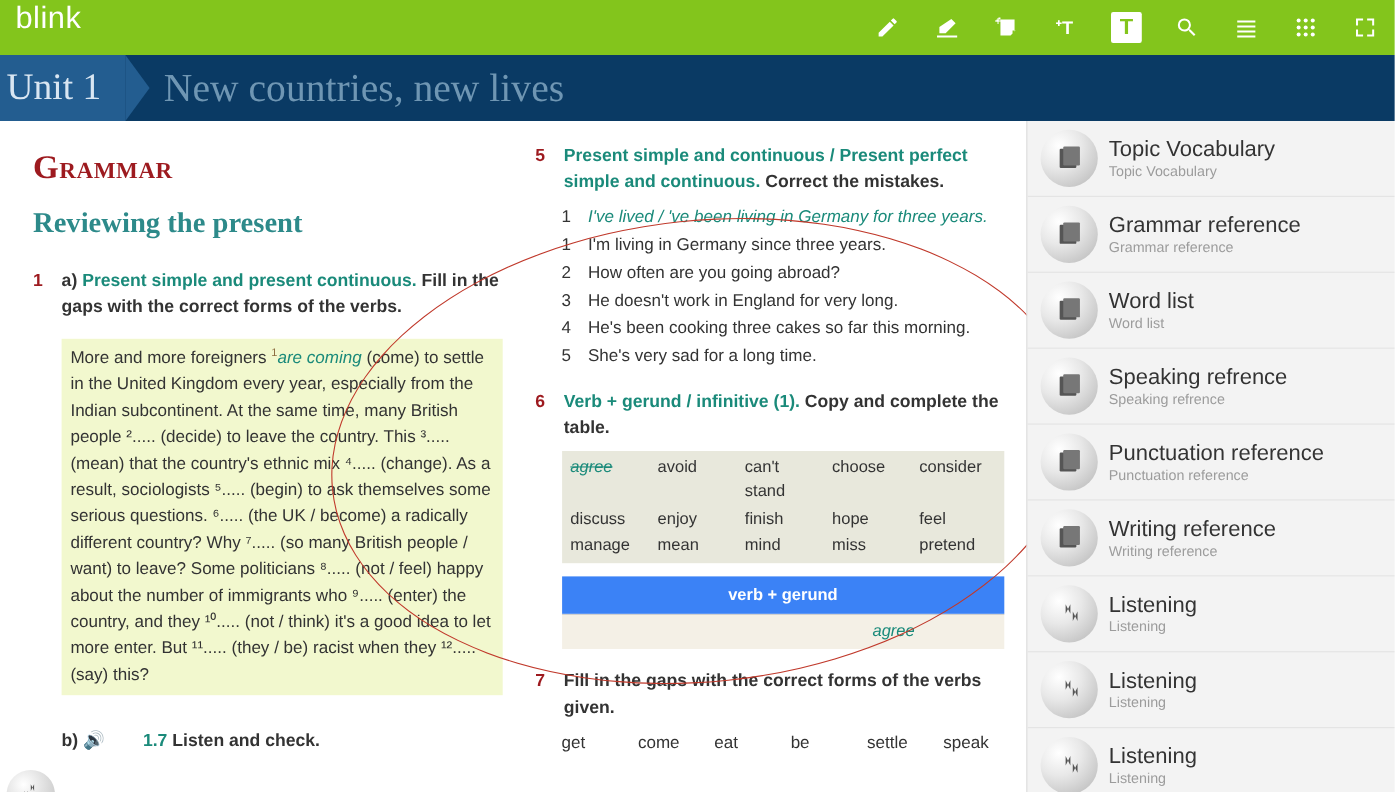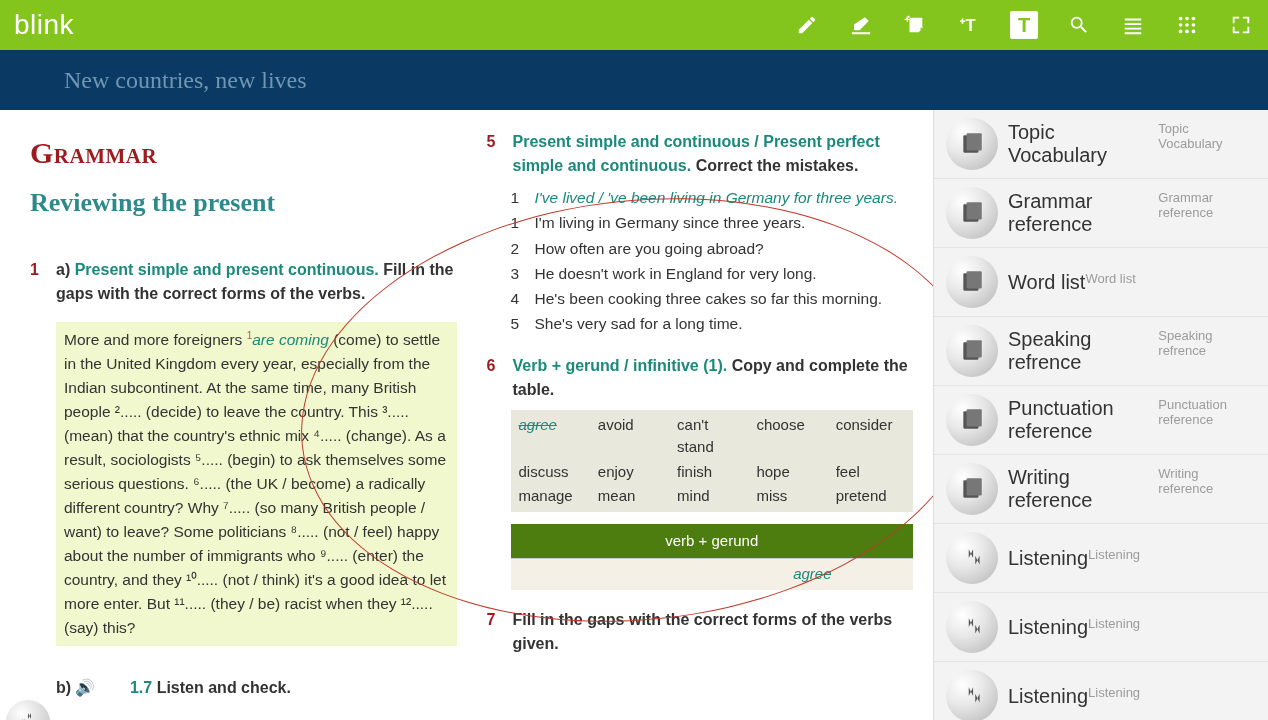--- a/index.html
+++ b/index.html
@@ -1,65 +1,65 @@
 <!DOCTYPE html>
 <html><head>
 <meta charset="utf-8">
 <style>
   *{box-sizing:border-box;margin:0;padding:0;}
   body{font-family:Arial,Helvetica,sans-serif;width:1268px;height:720px;overflow:hidden;background:#fff;}
   
-  .toolbar{height:50px;background:#83c51c;display:flex;align-items:center;padding:0 14px;color:#fff;}
+  .toolbar{height:50px;background:#83c51c;display:flex;padding:0 14px;color:#fff;}
   .brand{font-size:28px;font-weight:400;letter-spacing:.5px;}
   .toolbar-icons{margin-left:auto;display:flex;align-items:center;gap:28px;}
   .toolbar-icons .ticon{width:26px;height:26px;display:flex;align-items:center;justify-content:center;cursor:pointer;}
   .ticon svg{width:22px;height:22px;fill:#fff;}
   .ticon.boxed{background:#fff;color:#83c51c;border-radius:2px;font-weight:700;font-size:20px;width:28px;height:28px;}
   .ticon.boxed span{color:#83c51c;}
   
   .unit-header{height:60px;background:#0a3a64;display:flex;align-items:center;padding-left:0;}
   .unit-badge{background:#235d90;color:#d9e6f2;font-size:34px;padding:0 22px 0 6px;height:100%;display:flex;align-items:center;font-family:Georgia,serif;position:relative;}
   .unit-badge:after{content:"";position:absolute;right:-22px;top:0;bottom:0;border-left:22px solid #235d90;border-top:30px solid transparent;border-bottom:30px solid transparent;}
-  .unit-title{margin-left:64px;color:#6f96b3;font-size:24px;font-family:Georgia,serif;}
+  .unit-title{margin-left:35px;color:#6f96b3;font-size:36px;font-family:Georgia,serif;}
   
   .main{display:flex;height:calc(720px - 50px - 60px);}
   .content{flex:1;padding:20px 0 0 30px;display:flex;gap:20px;position:relative;overflow:hidden;}
   .col{flex:1;min-width:0;font-size:16px;line-height:1.5;color:#333;}
   .col.colA{padding-right:10px;}
   .col.colB{padding-right:20px;}
   h1.grammar{font-family:Georgia,'Times New Roman',serif;color:#9d1a1f;font-size:30px;letter-spacing:.5px;font-variant:small-caps;margin-bottom:8px;}
-  h2.review{font-family:Georgia,'Times New Roman',serif;color:#2d8a8a;font-size:26px;font-weight:700;margin-bottom:36px;}
+  h2.review{font-family:Georgia,'Times New Roman',serif;color:#2d8a8a;font-size:26px;font-weight:700;margin-bottom:22px;}
   .ex-row{display:flex;gap:10px;margin-bottom:8px;}
   .ex-num{color:#9d1a1f;font-weight:700;min-width:16px;}
   .ex-sub{font-weight:400;color:#333;}
   .teal{color:#1a8a7a;font-weight:700;}
   .bold{font-weight:700;}
   .passage{background:#f2f8ce;padding:6px 8px;margin-left:26px;margin-top:16px;font-size:15.5px;line-height:1.55;color:#333;}
   .ital{font-style:italic;color:#1a8a7a;}
   .sup{font-size:10px;vertical-align:super;color:#8c6b3f;}
   .ex5-row{display:flex;gap:12px;margin:2px 0 2px 24px;font-size:15.5px;}
   .ex5-n{color:#333;min-width:12px;}
   .ex5-first{color:#1a8a7a;font-style:italic;}
   .wordgrid{margin-left:24px;background:#e8e8dc;padding:4px 8px;font-size:15px;display:grid;grid-template-columns:repeat(5,1fr);gap:2px 10px;margin-top:6px;}
   .tblhead{display:flex;margin-left:24px;margin-top:12px;}
-  .tblhead div{flex:1;background:#4d7c0f;color:#fff;text-align:center;padding:6px 0;font-weight:400;font-size:15px;}
+  .tblhead div{flex:1;background:#3b82f6;color:#fff;text-align:center;padding:6px 0;font-weight:700;font-size:15px;}
   .tblrow{display:flex;margin-left:24px;background:#f4f0e6;border-top:1px solid #ccc;}
   .tblrow div{flex:1;text-align:center;padding:4px 0;color:#1a8a7a;font-style:italic;font-size:15px;}
   .wordgrid2{margin-left:24px;font-size:15.5px;display:grid;grid-template-columns:repeat(6,1fr);gap:4px 14px;margin-top:6px;}
   .audio-badge{position:absolute;left:6px;top:590px;width:44px;height:44px;border-radius:50%;background:radial-gradient(circle at 35% 30%,#fff,#bbb);display:flex;align-items:center;justify-content:center;}
   .audio-badge svg{width:24px;height:24px;fill:#555;}
   .subline-b{margin-left:26px;margin-top:30px;font-weight:700;}
   .subline-b .soundicon{color:#1a8a7a;margin-right:2px;}
   .subline-b .tnum{color:#1a8a7a;font-weight:700;margin-left:28px;}
   
   .sidebar{width:335px;background:#f3f3f3;border-left:1px solid #ddd;overflow:hidden;}
   .sb-item{display:flex;align-items:center;gap:10px;padding:8px 12px;border-bottom:1px solid #e3e3e3;cursor:pointer;}
   .sb-icon{width:52px;height:52px;border-radius:50%;background:radial-gradient(circle at 32% 28%,#fff 0%,#e8e8e8 40%,#b4b4b4 100%);display:flex;align-items:center;justify-content:center;flex-shrink:0;}
   .sb-icon svg{width:26px;height:26px;fill:#555;}
-  .sb-texts{display:flex;flex-direction:row;}
+  .sb-texts{display:flex;flex-direction:column;}
   .sb-title{font-size:20px;color:#333;}
   .sb-sub{font-size:13px;color:#9c9c9c;}
   
   .anno{position:absolute;border:1.5px solid #c0392b;border-radius:50%;pointer-events:none;}
 </style>
 </head>
 <body>
 
 <div class="toolbar">
   <div class="brand">blink</div>
@@ -113,20 +113,21 @@
       </div>
     <div class="ticon">
         <svg viewBox="0 0 24 24">
           <path d="M3 3h7v2H5v5H3V3zm18 0v7h-2V5h-5V3h7zM3 21v-7h2v5h5v2H3zm18 0h-7v-2h5v-5h2v7z"></path>
         </svg>
       </div>
   </div>
 </div>
 
 <div class="unit-header">
+  <div class="unit-badge">Unit 1</div>
   <div class="unit-title">New countries, new lives</div>
 </div>
 
 <div class="main">
   <div class="content">
 
     <div class="anno" style="left:300px;top:90px;width:680px;height:420px;transform:rotate(-6deg);"></div>
 
     <div class="col colA">
       <h1 class="grammar">Grammar</h1>
@@ -217,20 +218,28 @@
       </div>
       <div class="tblrow">
         <div></div>
         <div>agree</div>
       </div>
 
       <div class="ex-row" style="margin-top:18px;">
         <span class="ex-num">7</span>
         <div><span class="bold">Fill in the gaps with the correct forms of the verbs given.</span></div>
       </div>
+      <div class="wordgrid2" id="ex7words">
+          <span>get</span>
+          <span>come</span>
+          <span>eat</span>
+          <span>be</span>
+          <span>settle</span>
+          <span>speak</span>
+        </div>
     </div>
 
     <div class="audio-badge">
       <svg viewBox="0 0 24 24">
           <path d="M12 3l1.5 3 1.5-3v6l-1.5-3L12 9V3zm-6 6l1.5 3L9 9v6l-1.5-3L6 15V9z"></path>
         </svg>
     </div>
   </div>
 
   <div class="sidebar" id="sidebar">

